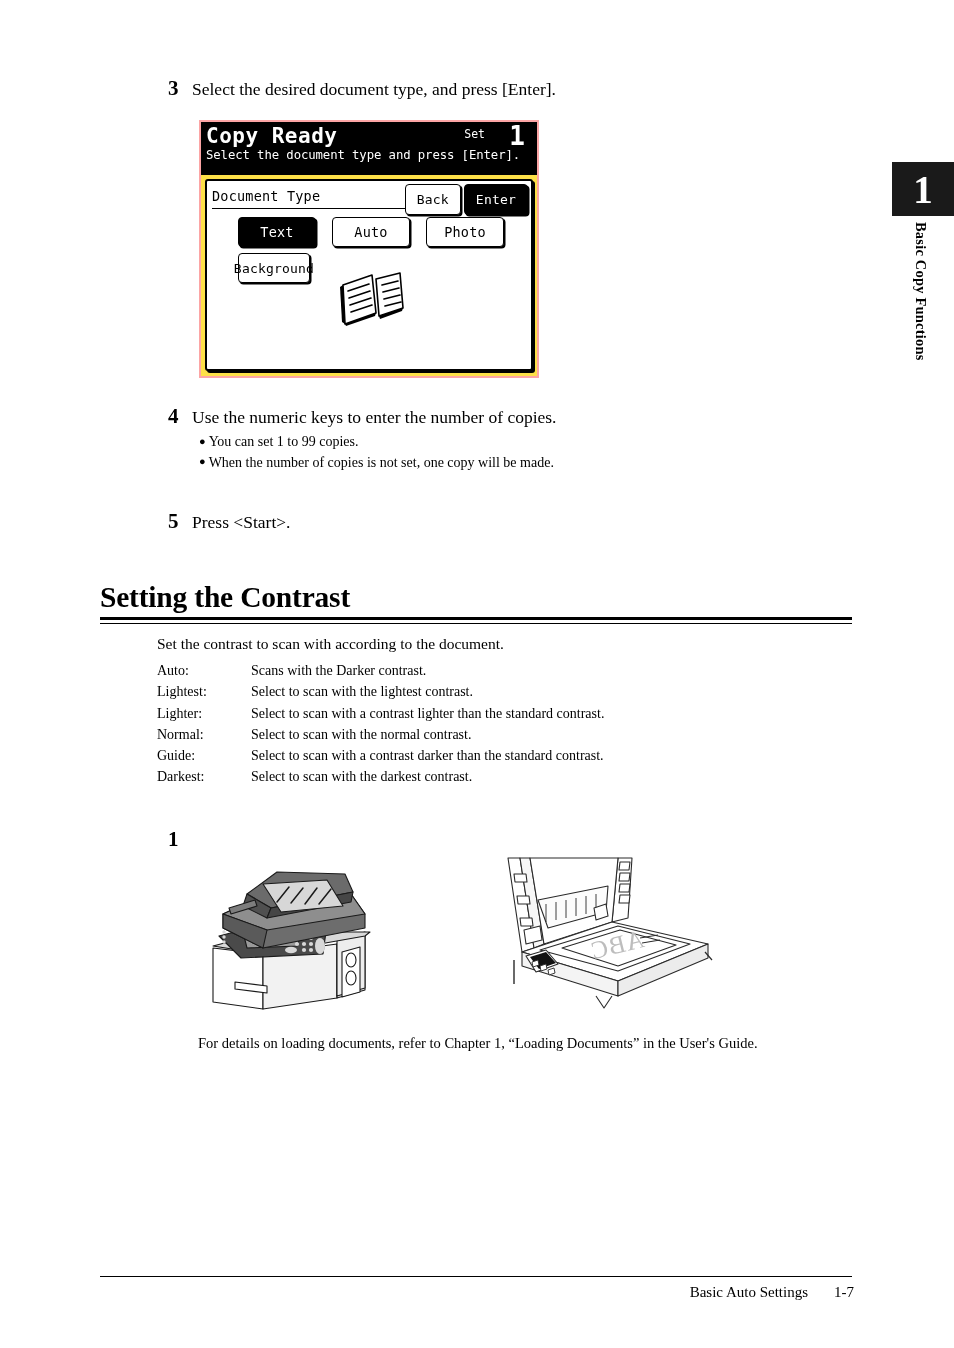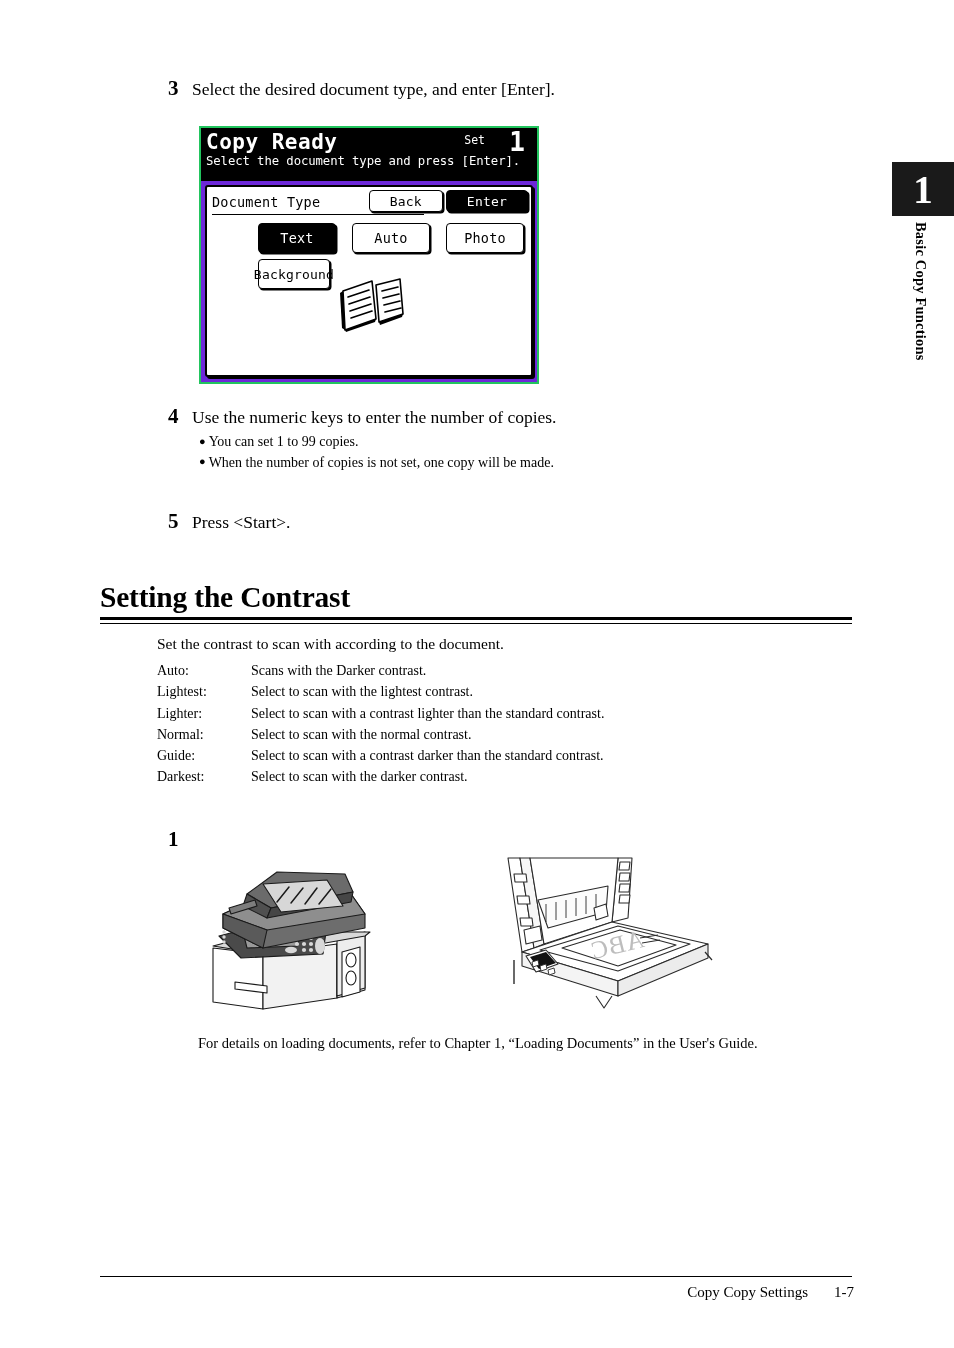--- a/index.html
+++ b/index.html
@@ -73,25 +73,25 @@
     line-height: 1.48;
     font-family: "Liberation Serif", serif;
   }
   .bullets div { white-space: nowrap; }
   .bu { margin-right: 3px; font-size: 11px; vertical-align: 1.5px;}
 
   
   .lcd {
     position: absolute;
     left: 199px;
-    top: 126px;
+    top: 120px;
     width: 340px;
     height: 258px;
-    background: #6d28d9;
-    border: 2px solid #22c55e;
+    background: #fde047;
+    border: 2px solid #fca5a5;
     font-family: "DejaVu Sans Mono", "Liberation Mono", monospace;
     overflow: hidden;
   }
   .lcd-header {
     background: #000;
     color: #fff;
     height: 53px;
     position: relative;
     padding: 3px 8px 0 5px;
   }
@@ -165,28 +165,27 @@
     letter-spacing: 0.2px;
   }
   .lcd-btn.sel { background: #000; color: #fff; }
   .hdr-btns {
     position: absolute;
     right: 3px;
     top: 3px;
     display: flex;
     gap: 3px;
   }
-  .hdr-btns .lcd-btn { height: 22px; padding: 0 20px; }
+  .hdr-btns .lcd-btn { height: 31px; padding: 0 11px; }
 
   .type-grid {
     position: absolute;
     left: 0;
     top: 36px;
     width: 100%;
-    padding-left: 20px;
   }
   .type-row { display: flex; gap: 16px; padding-left: 31px; }
   .type-row2 { padding-left: 31px; margin-top: 6px; }
   .big-btn { width: 78px; height: 30px; font-size: 13.5px; }
   .bg-btn  { width: 72px; height: 30px; font-size: 13px; }
 
   .doc-icon {
     position: absolute;
     left: 124px;
     top: 88px;
@@ -275,21 +274,21 @@
   .illus-platen { position: absolute; left: 500px; top: 856px; }
 </style>
 </head>
 <body>
 
 <div class="side-tab">1</div>
 <div class="side-tab-text">Basic Copy Functions</div>
 
 <div class="step" style="left:168px; top:76px;">
   <span class="step-num">3</span>
-  <span class="step-text">Select the desired document type, and enter [Enter].</span>
+  <span class="step-text">Select the desired document type, and press [Enter].</span>
 </div>
 
 <div class="lcd">
 
   <div class="lcd-header">
     <div class="lcd-title">Copy Ready</div>
     <div class="lcd-sub">Select the document type and press [Enter].</div>
     <div class="lcd-set-label">Set</div>
     <div class="lcd-set-value">1</div>
   </div>
@@ -377,21 +376,21 @@
   <div class="def-row">
     <span class="def-term">Normal:</span>
     <span class="def-desc">Select to scan with the normal contrast.</span>
   </div>
   <div class="def-row">
     <span class="def-term">Guide:</span>
     <span class="def-desc">Select to scan with a contrast darker than the standard contrast.</span>
   </div>
   <div class="def-row">
     <span class="def-term">Darkest:</span>
-    <span class="def-desc">Select to scan with the darker contrast.</span>
+    <span class="def-desc">Select to scan with the darkest contrast.</span>
   </div>
 </div>
 
 <div class="step" style="left:168px; top:827px;">
   <span class="step-num">1</span>
 </div>
 
 <svg class="illus-mfp" width="206" height="148" viewBox="0 0 206 148">
   <g stroke="#1a1a1a" stroke-width="1.1" stroke-linejoin="round">
 
@@ -504,15 +503,15 @@
     <path d="M96,140 L104,152 L112,140" stroke-width="1.1"></path>
   </g>
 
   <text x="119" y="97" transform="rotate(-14 119 97) scale(-1,1) translate(-238,0)" text-anchor="middle" font-family="Liberation Serif, serif" font-size="25" fill="#bdbdbd" letter-spacing="1">ABC</text>
 </svg>
 
 <div class="note">For details on loading documents, refer to Chapter 1, “Loading Documents” in the User's Guide.</div>
 
 <div class="footer-rule"></div>
 <div class="footer">
-  <span class="footer-title">Copy Copy Settings</span>
+  <span class="footer-title">Basic Auto Settings</span>
   <span>1-7</span>
 </div>
 
 </body></html>

